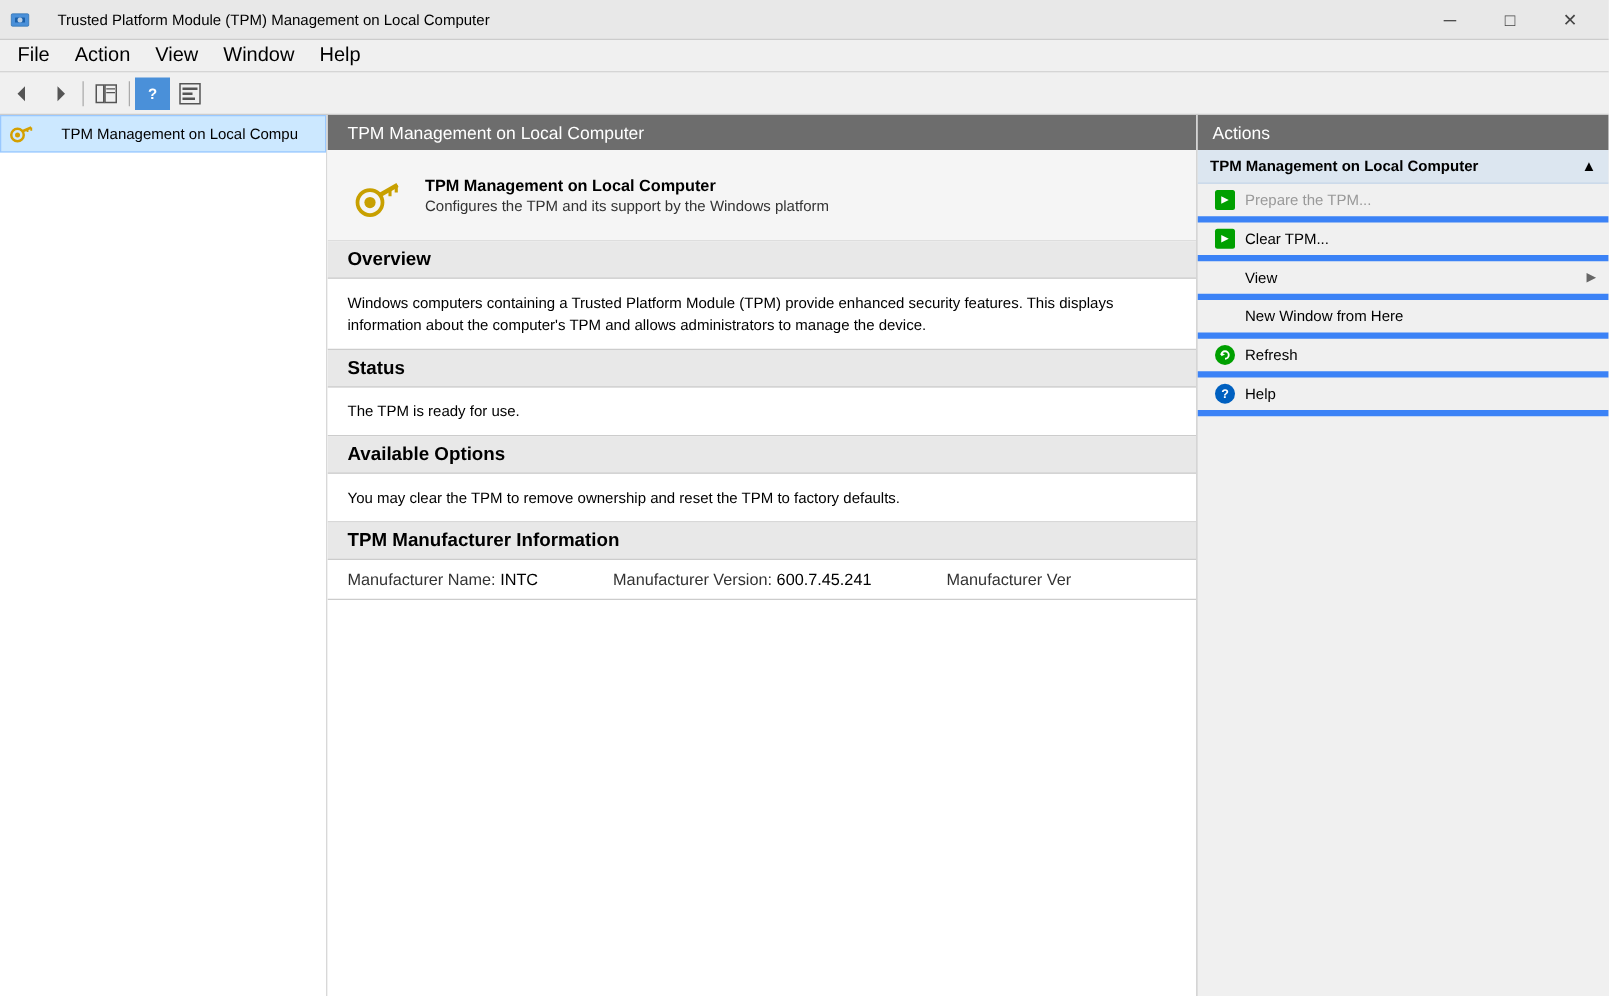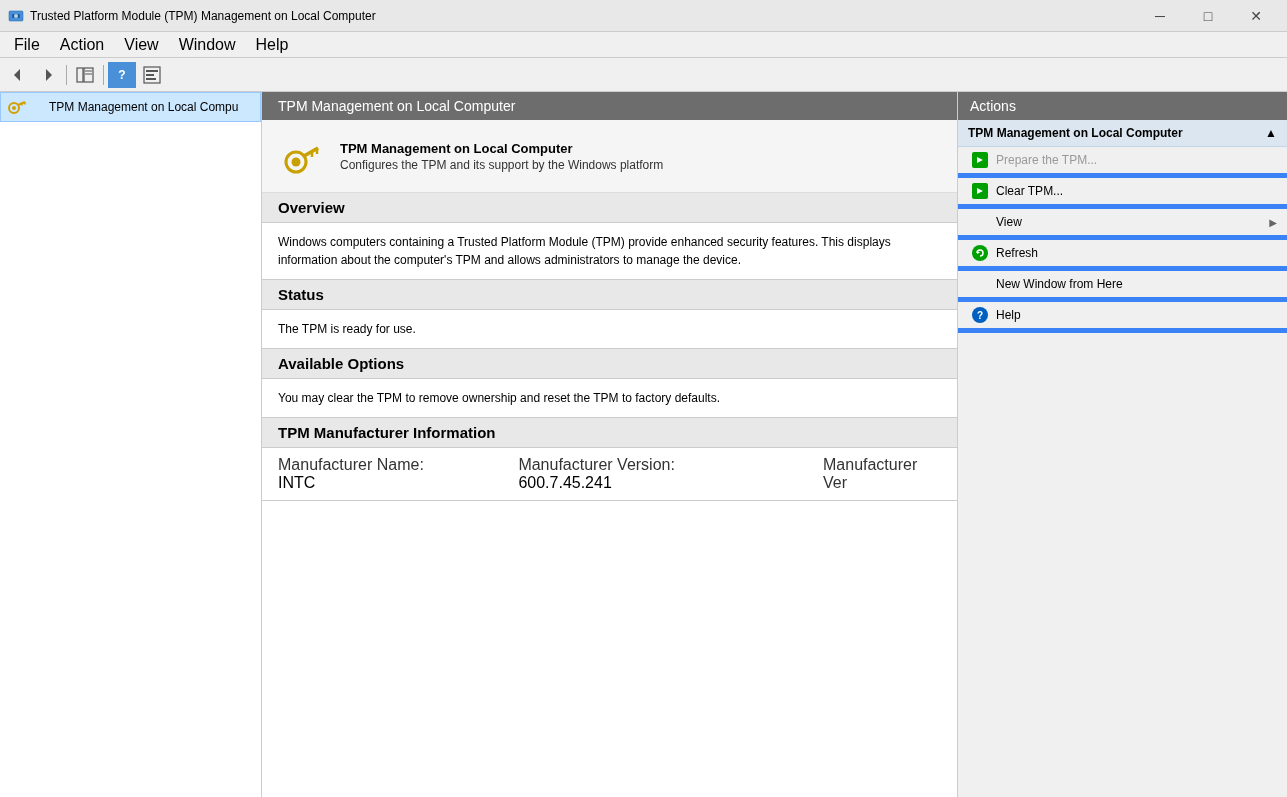--- a/index.html
+++ b/index.html
@@ -19,21 +19,21 @@
       height: 32px;
       display: flex;
       align-items: center;
       padding: 0 8px;
       border-bottom: 1px solid #ccc;
       justify-content: space-between;
     }
     .title-bar-left {
       display: flex;
       align-items: center;
-      gap: 6px;
+      gap: 22px;
     }
     .title-bar-icon {
       width: 16px;
       height: 16px;
     }
     .title-bar-text {
       font-size: 12px;
       color: #000;
     }
     .title-bar-controls {
@@ -199,21 +199,21 @@
       font-size: 12px;
       color: #000;
       line-height: 1.5;
     }
 
     
     .mfr-row {
       display: flex;
       gap: 60px;
       padding: 8px 16px;
-      font-size: 16px;
+      font-size: 13px;
     }
     .mfr-cell {}
     .mfr-label { color: #333; }
 
     
     .right-panel {
       width: 330px;
       background: #f0f0f0;
       border-left: 1px solid #ccc;
       overflow-y: auto;
@@ -452,33 +452,33 @@
 
     <div class="action-item action-item-has-arrow">
       <div style="display:flex; align-items:center; gap:8px;">
         <div class="action-icon-empty"></div>
         <span>View</span>
       </div>
       <span class="action-arrow">▶</span>
     </div>
 
     <div class="action-item">
+      <div class="action-icon-empty"></div>
+      <span>New Window from Here</span>
+    </div>
+
+    <div class="action-item">
       <div class="action-icon-green" style="border-radius:50%;">
         <svg width="10" height="10" viewBox="0 0 10 10">
           <path d="M2,5 A3,3 0 1,1 5,8" fill="none" stroke="white" stroke-width="1.5"></path>
           <polygon points="2,3 2,6 5,4.5" fill="white"></polygon>
         </svg>
       </div>
       <span>Refresh</span>
     </div>
 
     <div class="action-item">
-      <div class="action-icon-empty"></div>
-      <span>New Window from Here</span>
-    </div>
-
-    <div class="action-item">
       <div class="action-icon-blue">?</div>
       <span>Help</span>
     </div>
   </div>
 
 </div>
 
 </body></html>

